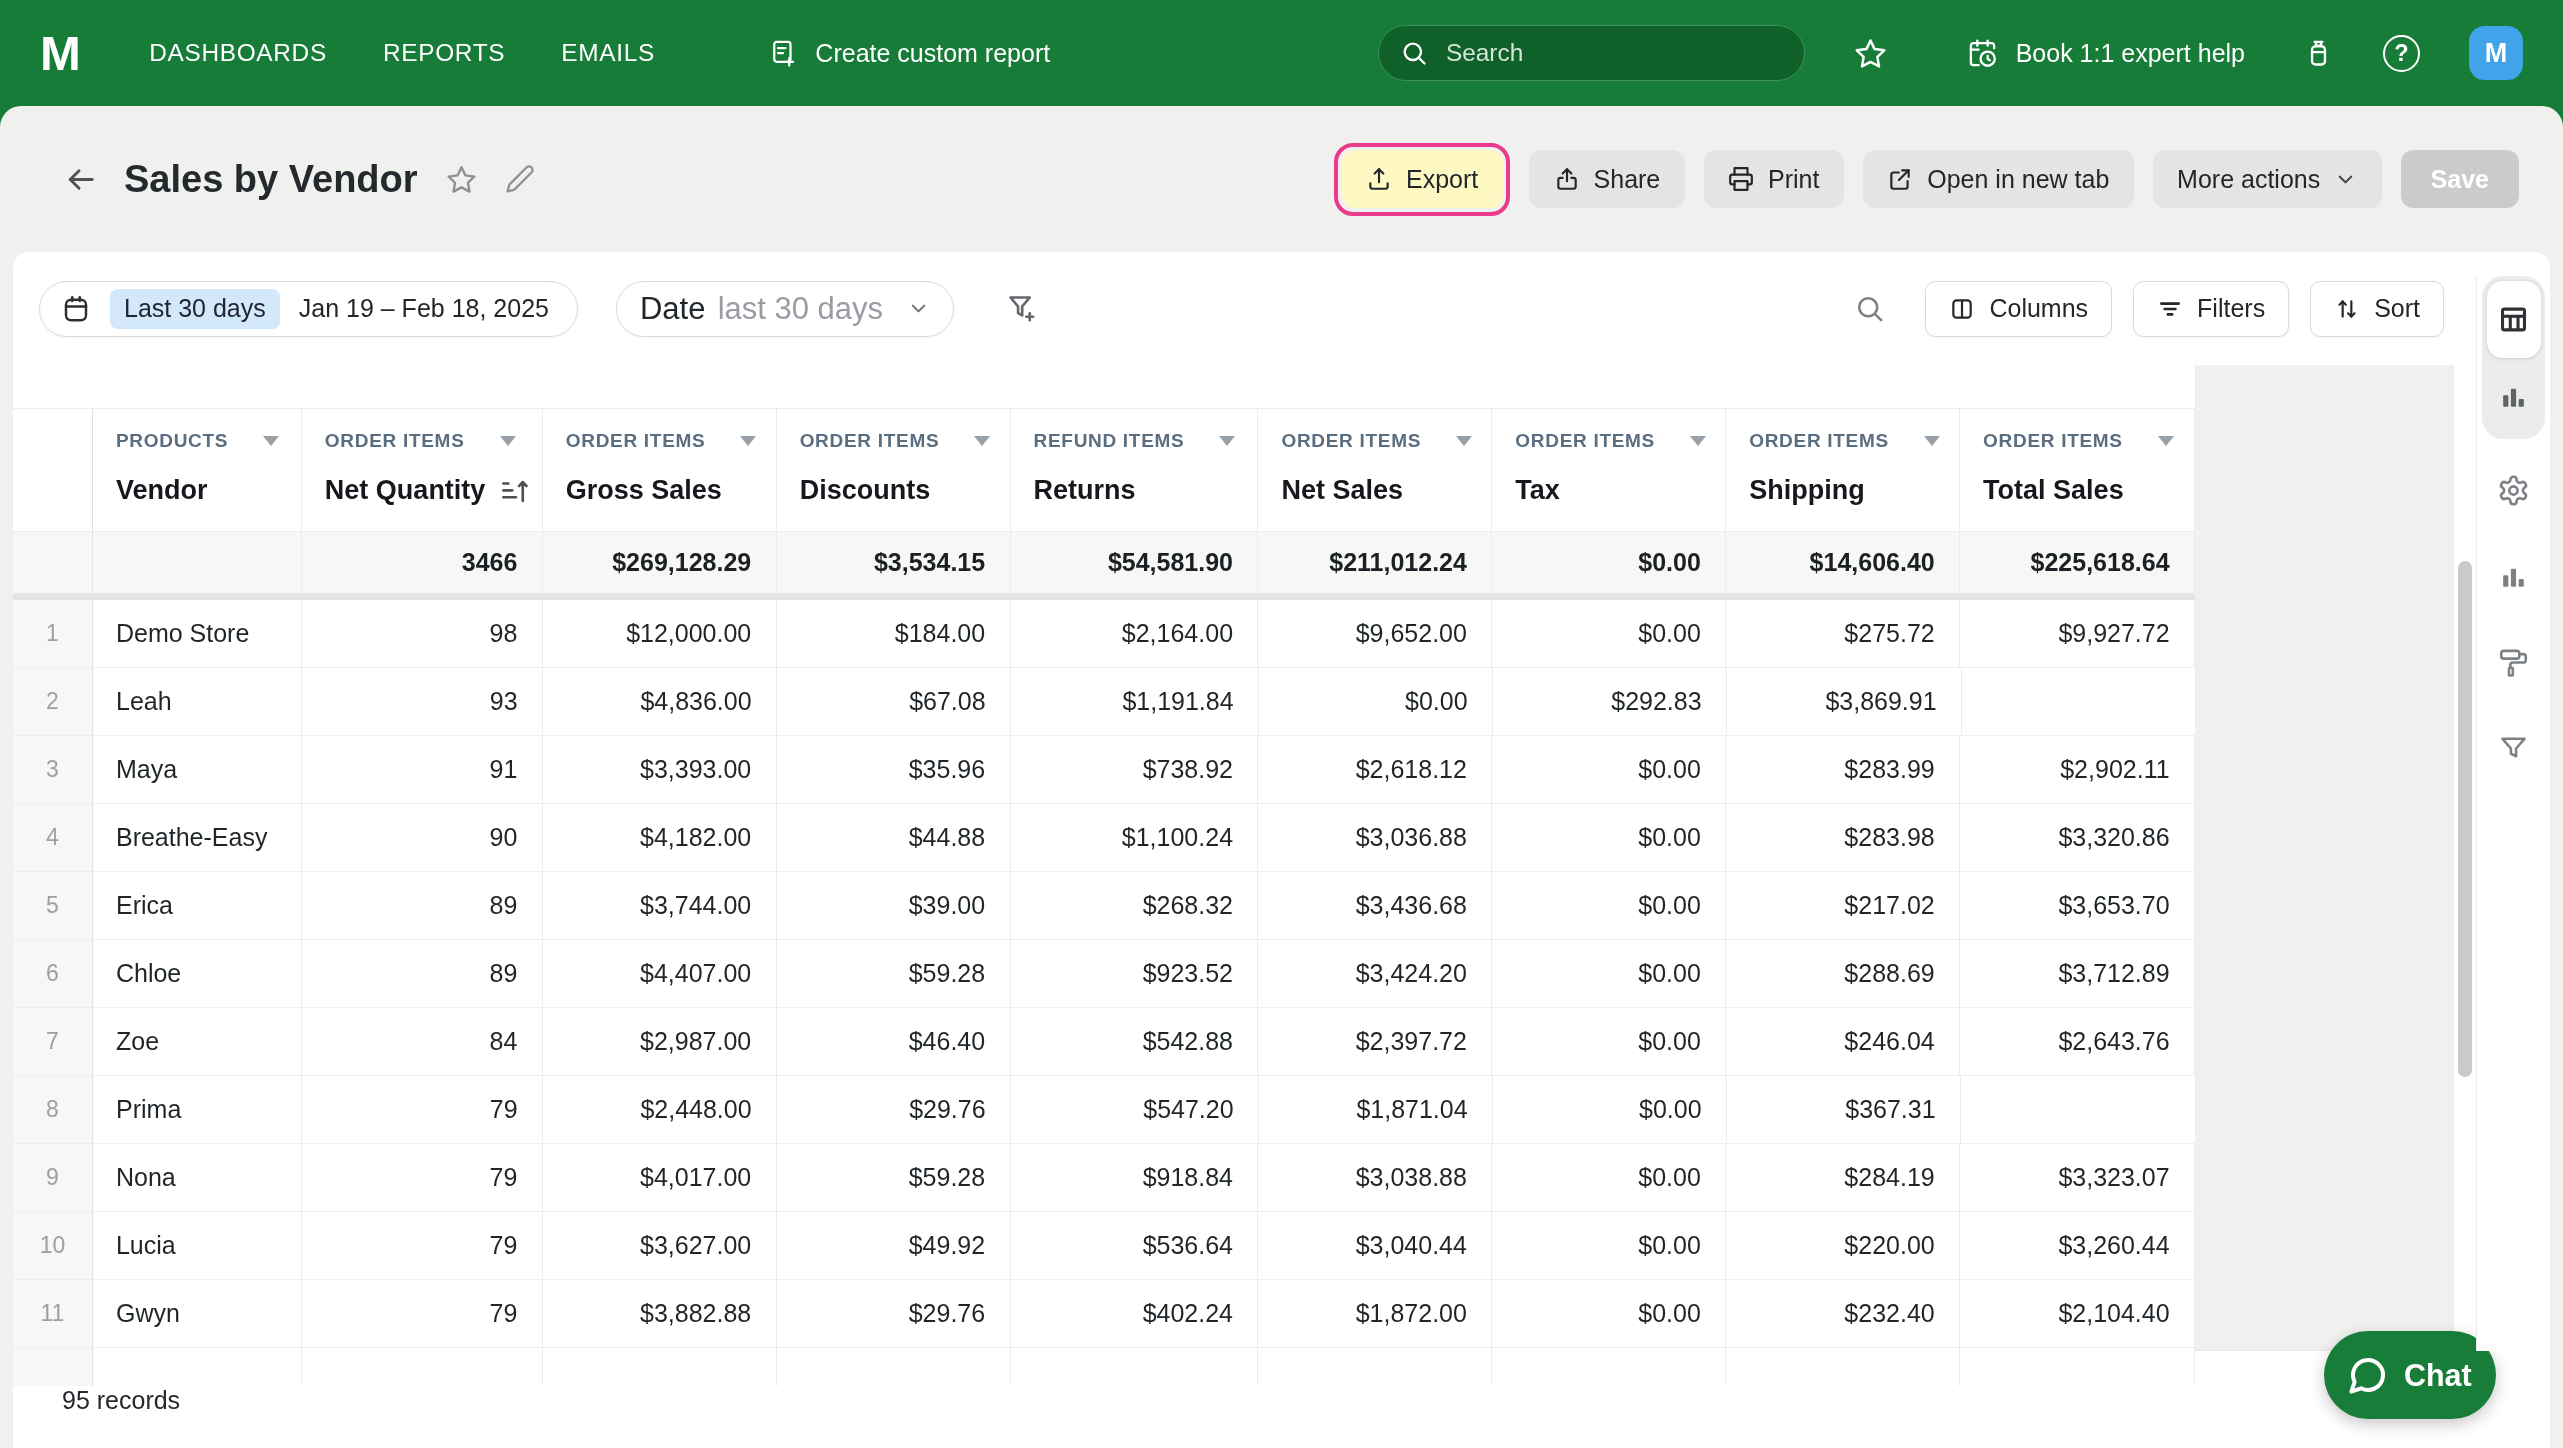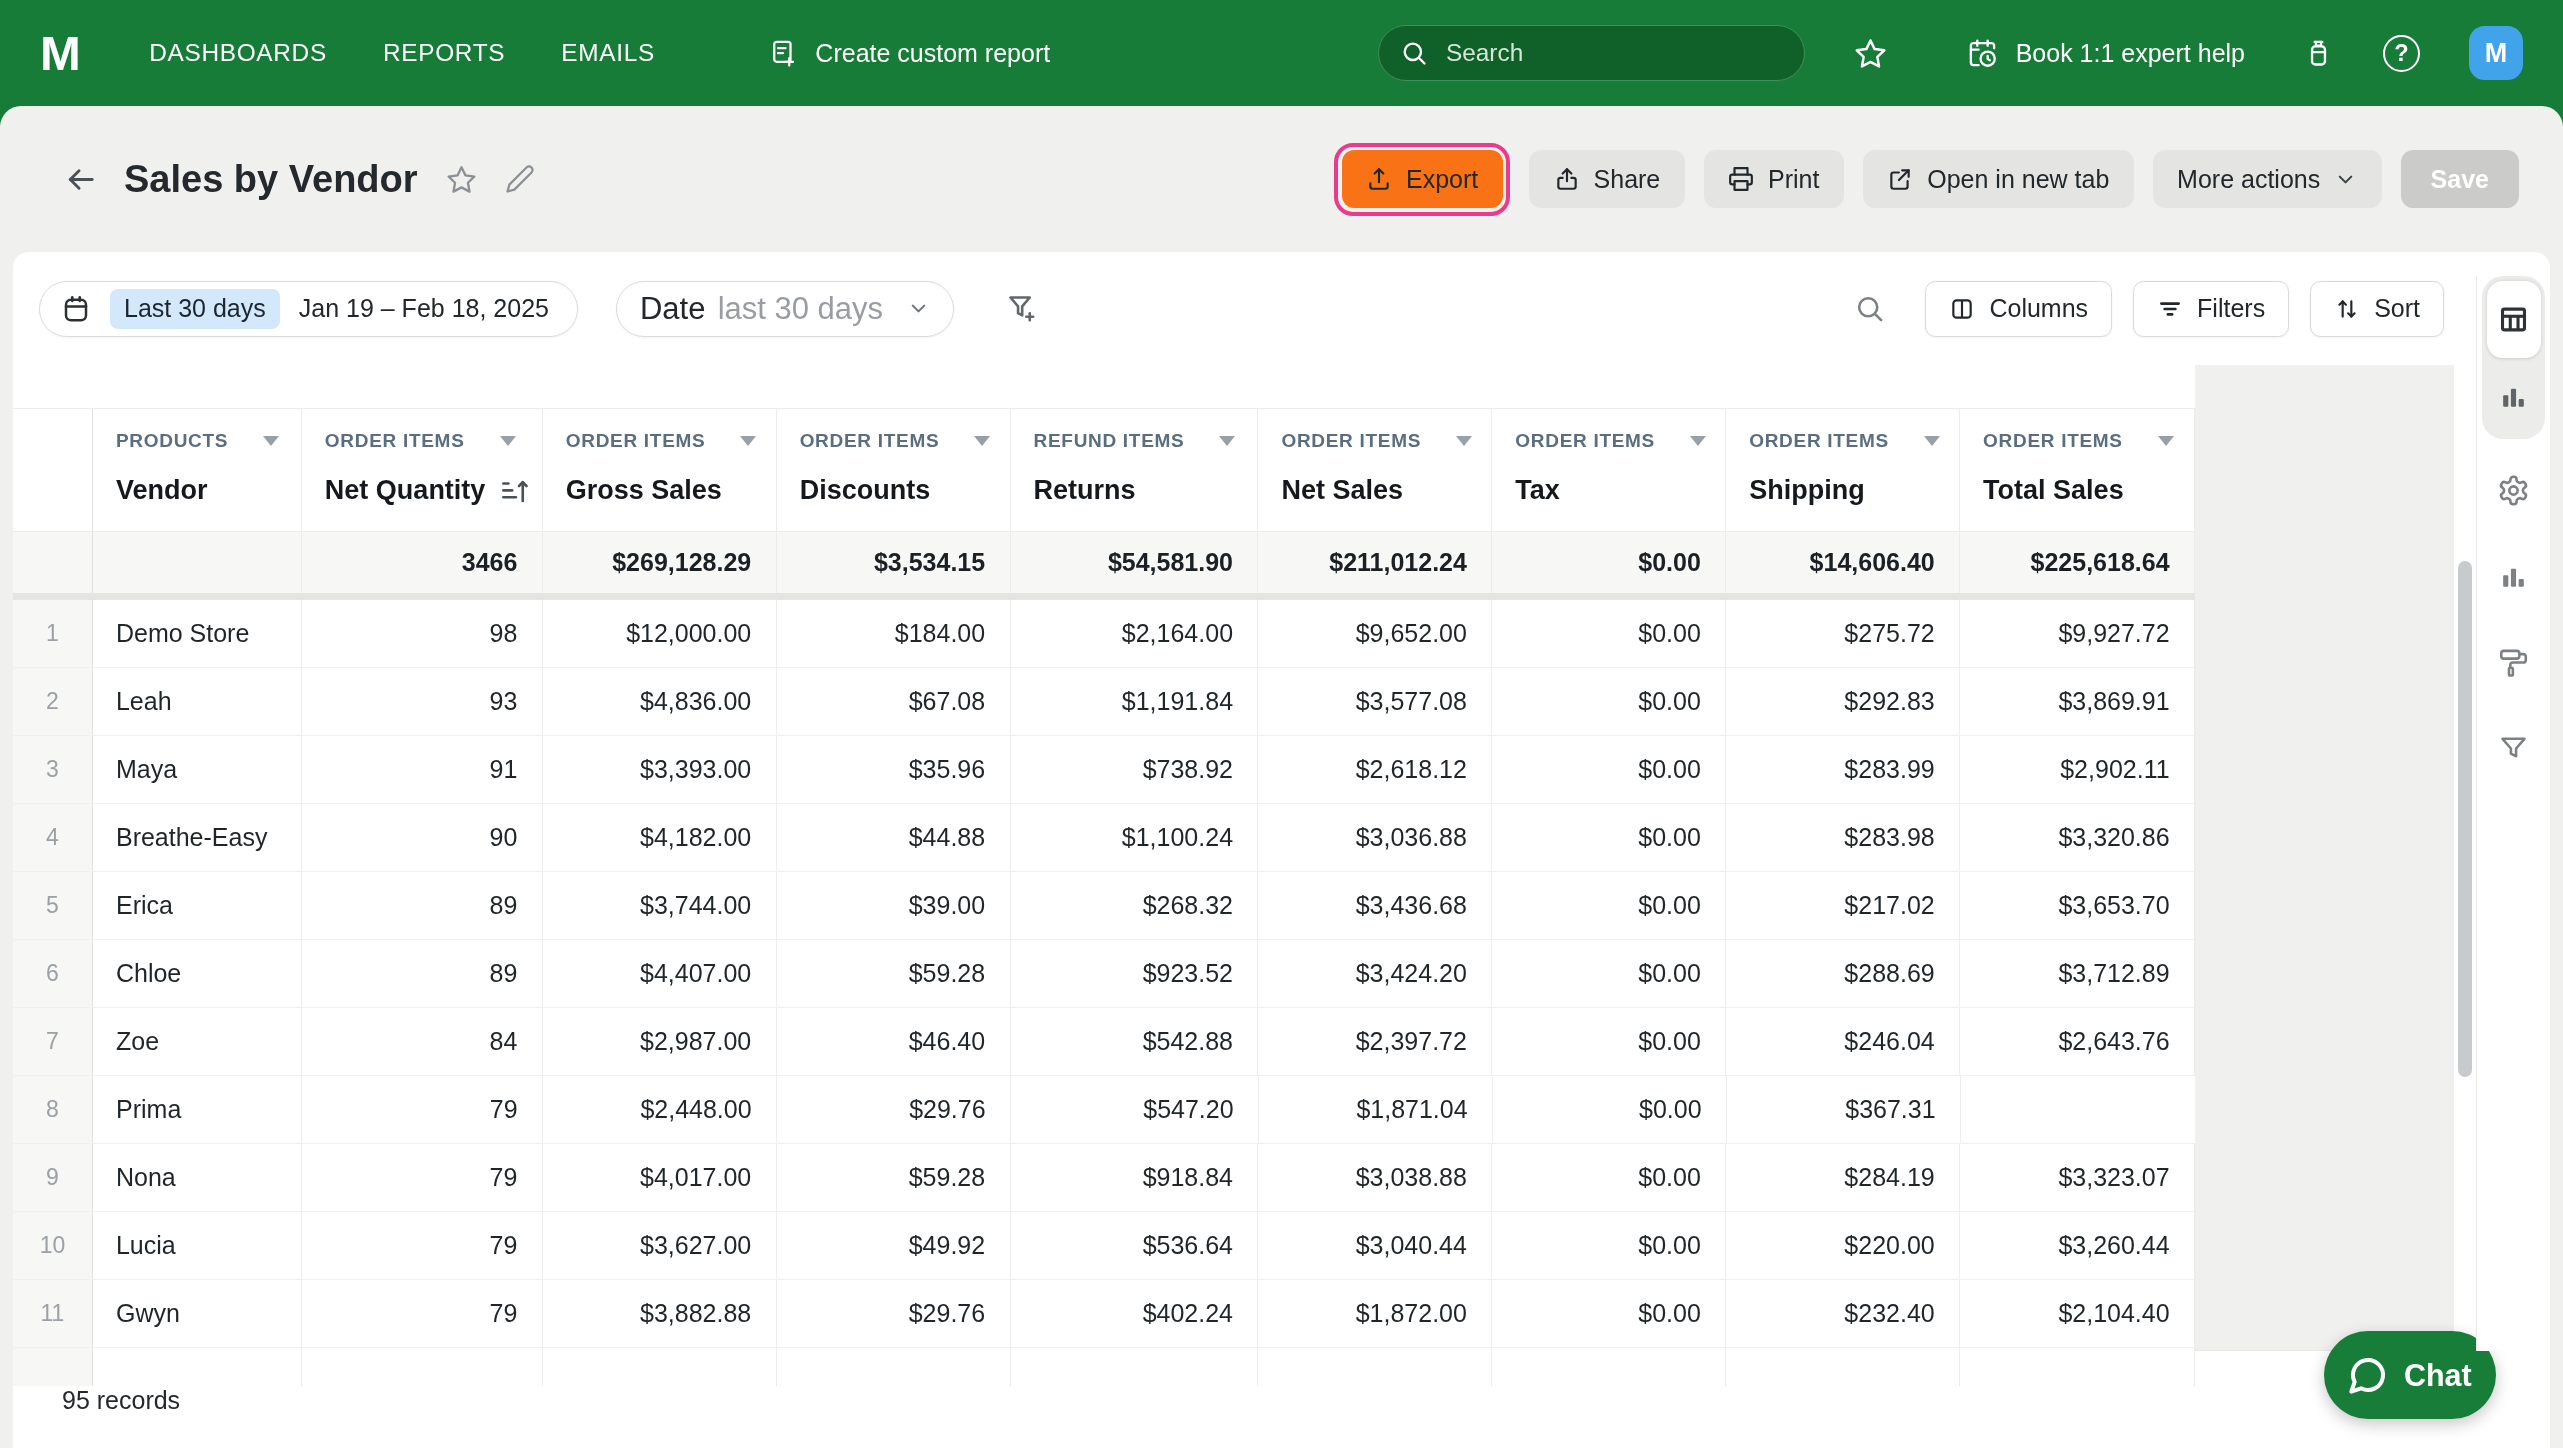--- a/index.html
+++ b/index.html
@@ -29,21 +29,21 @@
 
   
   .page-header { height:146px; display:flex; align-items:center; padding:0 44px 0 63px; }
   .back { color:#4b5156; display:flex; }
   .page-title { margin-left:26px; font-size:38px; font-weight:700; color:#24292e; }
   .title-ic { margin-left:28px; color:#8b9095; display:flex; }
   .hdr-actions { margin-left:auto; display:flex; align-items:center; gap:19px; }
   .btn { height:58px; border-radius:12.2px; background:#e4e4e2; border:none; display:inline-flex; align-items:center; gap:14px; padding:0 24.4px; font-size:25px; font-weight:500; color:#22272b; font-family:inherit; cursor:pointer; }
   .btn svg { flex:none; }
   .export-ring { border:4.4px solid #e93a8c; border-radius:19px; padding:3.5px; display:inline-flex; }
-  .btn-export { background:#f97316; }
+  .btn-export { background:#fef9c3; }
   .btn-save { background:#cbcbc9; color:#ffffff; font-weight:600; padding:0 30px; }
 
   
   .card { position:absolute; top:146px; left:13px; right:13px; bottom:0; background:#fff; border-radius:15.7px 15.7px 0 0; overflow:hidden; display:flex; flex-direction:column; }
 
   .toolbar { height:113px; flex:none; display:flex; align-items:center; padding:0 106px 0 26px; }
   .date-control { height:56px; border:1.7px solid #dbdbd9; border-radius:28px; background:#fff; display:flex; align-items:center; padding:0 21px; gap:19px; box-shadow:0 0.9px 2.6px rgba(0,0,0,0.05); cursor:pointer; }
   .chip { background:#d4e8fb; border-radius:7.8px; height:40px; display:flex; align-items:center; padding:0 14px; font-size:25px; font-weight:500; color:#1d2530; }
   .range-text { font-size:25px; font-weight:500; color:#22272b; padding-right:7px; }
   .date-dropdown { height:56px; border:1.7px solid #dbdbd9; border-radius:28px; background:#fff; margin-left:38px; display:flex; align-items:center; padding:0 23px; gap:12.2px; font-size:31px; box-shadow:0 0.9px 2.6px rgba(0,0,0,0.05); cursor:pointer; }
@@ -407,21 +407,20 @@
                 <div class="cell val" style="width:234px">$275.72</div>
                 <div class="cell val" style="width:235px">$9,927.72</div>
               </div>
               <div class="trow">
                 <div class="cell numc" style="width:80px">2</div>
                 <div class="cell vendor" style="width:209px">Leah</div>
                 <div class="cell val" style="width:241px">93</div>
                 <div class="cell val" style="width:234px">$4,836.00</div>
                 <div class="cell val" style="width:234px">$67.08</div>
                 <div class="cell val" style="width:248px">$1,191.84</div>
-                <div class="cell val" style="width:234px">$3,577.08</div>
                 <div class="cell val" style="width:234px">$0.00</div>
                 <div class="cell val" style="width:234px">$292.83</div>
                 <div class="cell val" style="width:235px">$3,869.91</div>
               </div>
               <div class="trow">
                 <div class="cell numc" style="width:80px">3</div>
                 <div class="cell vendor" style="width:209px">Maya</div>
                 <div class="cell val" style="width:241px">91</div>
                 <div class="cell val" style="width:234px">$3,393.00</div>
                 <div class="cell val" style="width:234px">$35.96</div>

